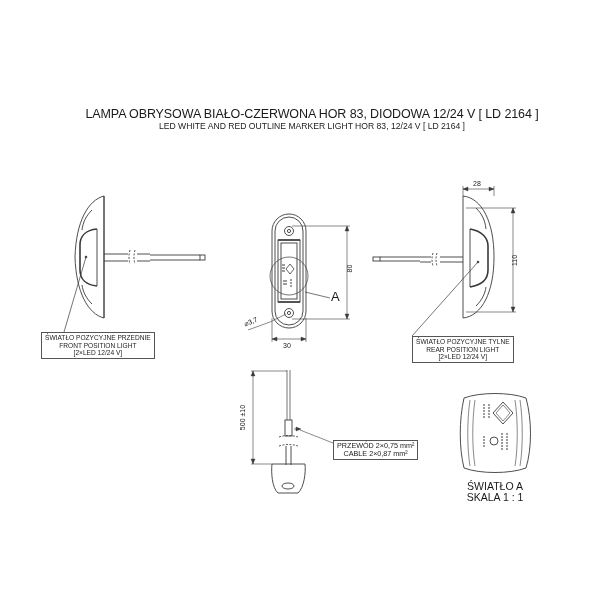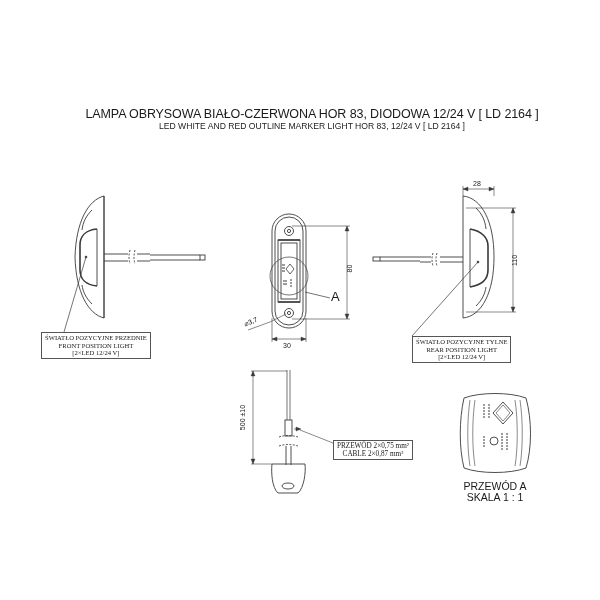--- a/index.html
+++ b/index.html
@@ -1,21 +1,21 @@
 <!DOCTYPE html>
 <html><head>
 <meta charset="utf-8">
 <style>
   html, body { margin:0; padding:0; background:#ffffff; }
   body { width:600px; height:600px; position:relative; overflow:hidden; font-family:"Liberation Sans", sans-serif; color:#1a1a1a; }
   .title { position:absolute; left:0; width:600px; text-align:center; white-space:nowrap; }
   .title-pl { top:107px; font-size:12.5px; letter-spacing:-0.1px; padding-left:12px; }
   .title-en { top:121px; font-size:8.6px; padding-left:12px; }
   svg.drawing { position:absolute; left:0; top:0; }
-  .lbl { position:absolute; border:1px solid #555; background:#fff; text-align:center; font-size:6.6px; line-height:7.6px; padding:1px 3px; white-space:nowrap;font-family:Liberation Serif, serif; }
+  .lbl { position:absolute; border:1px solid #555; background:#fff; text-align:center; font-size:6.6px; line-height:7.6px; padding:1px 3px; white-space:nowrap; }
   .dim { position:absolute; font-size:7px; white-space:nowrap; }
   .vert { transform:rotate(-90deg); transform-origin:center; }
   .detail-cap { position:absolute; text-align:center; font-size:10.5px; line-height:11px; white-space:nowrap; }
   .letter-a { position:absolute; font-size:13px; }
 </style>
 </head>
 <body>
 
 <div class="title title-pl">LAMPA OBRYSOWA BIAŁO-CZERWONA HOR 83, DIODOWA 12/24 V [ LD 2164 ]</div>
 <div class="title title-en">LED WHITE AND RED OUTLINE MARKER LIGHT HOR 83, 12/24 V [ LD 2164 ]</div>
@@ -142,15 +142,15 @@
   <div>[2×LED 12/24 V]</div>
 </div>
 
 <div class="dim vert" style="left:230px; top:414px;">500 ±10</div>
 <div class="lbl" style="left:333px; top:440px; font-size:7.2px; line-height:8px;">
   <div>PRZEWÓD 2×0,75 mm²</div>
   <div>CABLE 2×0,87 mm²</div>
 </div>
 
 <div class="detail-cap" style="left:445px; top:481px; width:100px;">
-  <div>PRZEWÓD A</div>
+  <div>ŚWIATŁO A</div>
   <div>SKALA 1 : 1</div>
 </div>
 
 </body></html>

